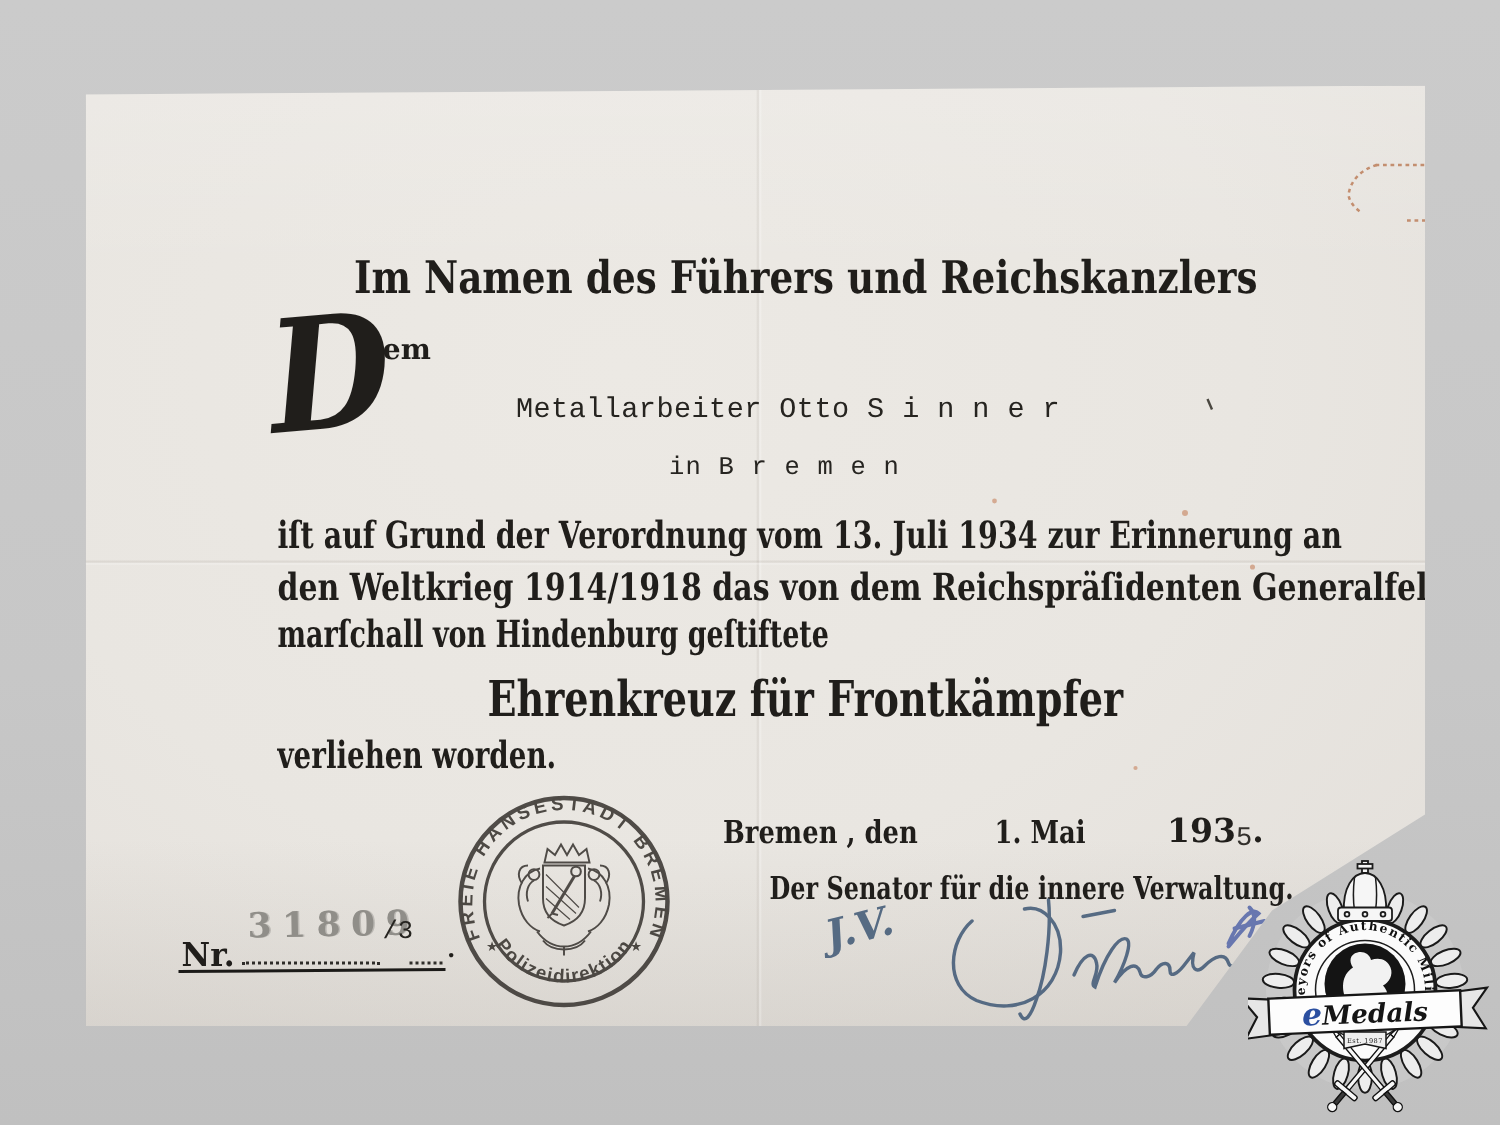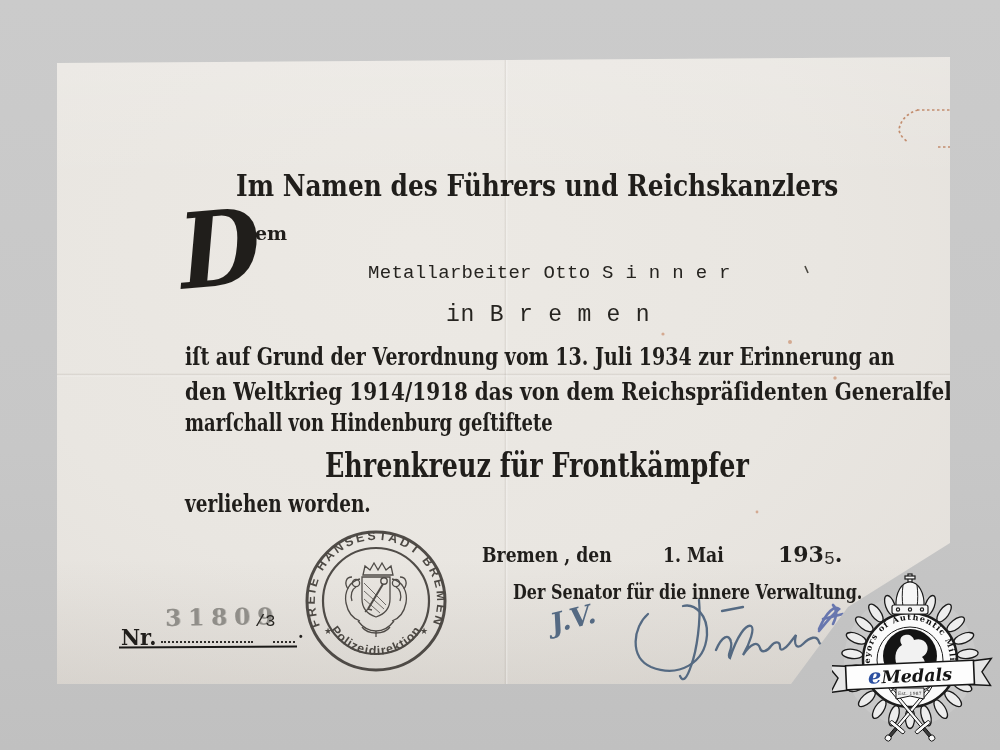--- a/index.html
+++ b/index.html
@@ -20,22 +20,22 @@
   .fold-h{position:absolute;left:0;top:316px;width:893px;height:4px;
          background:linear-gradient(180deg,rgba(110,98,86,0) 0%,rgba(110,98,86,.13) 40%,rgba(255,255,255,.3) 70%,rgba(110,98,86,0) 100%);}
   
   .fk{position:absolute;font-family:"DejaVu Serif",serif;font-weight:bold;color:#201e1b;
       white-space:nowrap;transform-origin:0 0;line-height:1.15;}
   .tw{position:absolute;font-family:"Liberation Mono","DejaVu Sans Mono",monospace;
       color:#262420;white-space:nowrap;line-height:1;}
   .l-title   {left:179px;top:112px;font-size:30px;transform:scaleX(.83);}
   .l-dedD    {left:118px;top:144px;font-size:104px;font-style:italic;line-height:1;transform:rotate(-5deg) scaleX(.9);}
   .l-dedEm   {left:198px;top:166px;font-size:19px;}
-  .l-name    {left:287px;top:207px;font-size:19px;letter-spacing:.3px;margin-left:24px;}
-  .l-city    {left:389px;top:247px;font-size:23px;letter-spacing:.8px;}
+  .l-name    {left:287px;top:207px;font-size:19px;letter-spacing:.3px;}
+  .l-city    {left:389px;top:247px;font-size:17px;letter-spacing:.8px;}
   .l-b1      {left:128px;top:286px;font-size:25px;transform:scaleX(.76);}
   .l-b2      {left:128px;top:321px;font-size:25px;transform:scaleX(.80);}
   .l-b3      {left:128px;top:352px;font-size:25px;transform:scaleX(.72);}
   .l-award   {left:268px;top:390px;font-size:33px;transform:scaleX(.77);}
   .l-closing {left:128px;top:433px;font-size:25px;transform:scaleX(.74);}
   .l-place   {left:425px;top:486px;font-size:21px;transform:scaleX(.82);}
   .l-datemid {left:606px;top:486px;font-size:21px;transform:scaleX(.82);}
   .l-year    {left:721px;top:485px;font-size:22px;}
   .l-year .five{font-family:"Liberation Mono",monospace;font-size:18px;font-weight:normal;
                 position:relative;top:2px;color:#33302c;}

